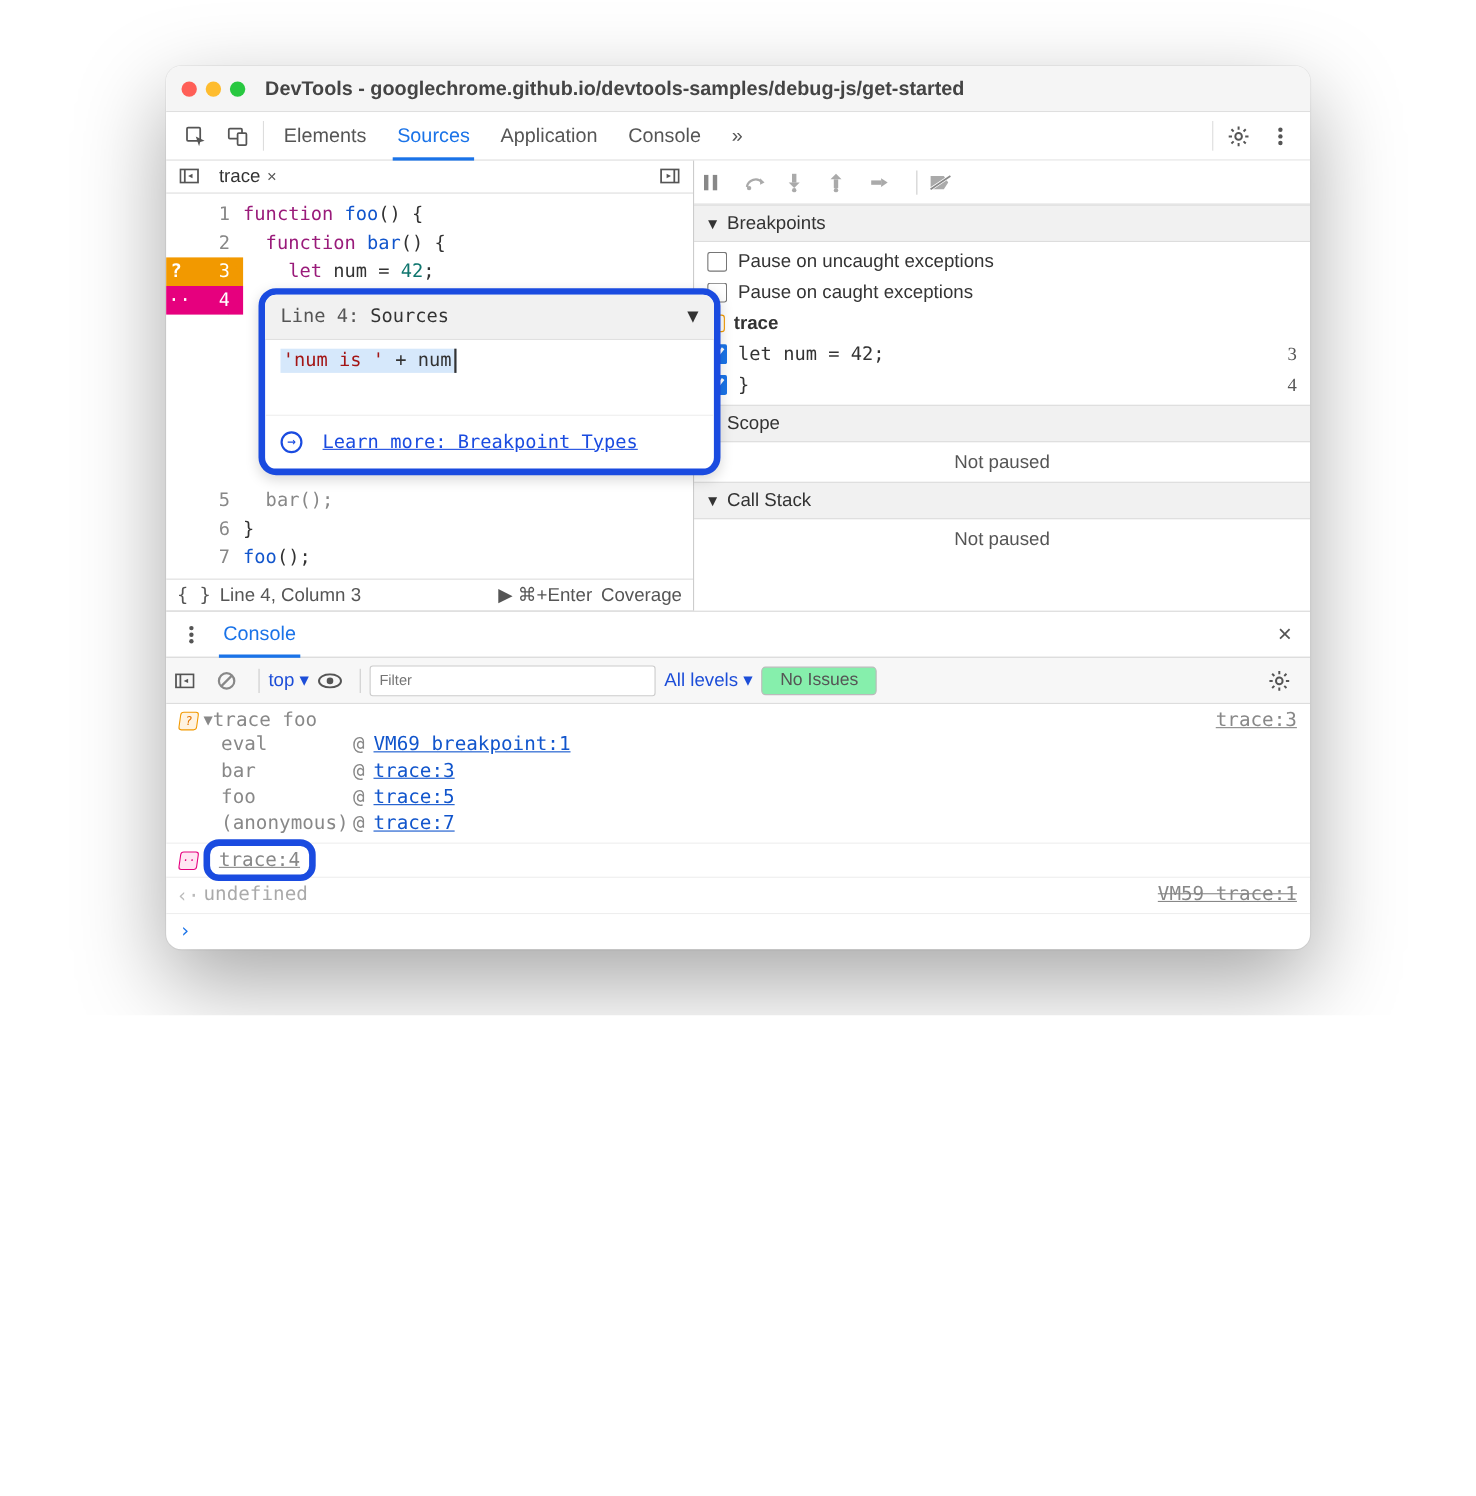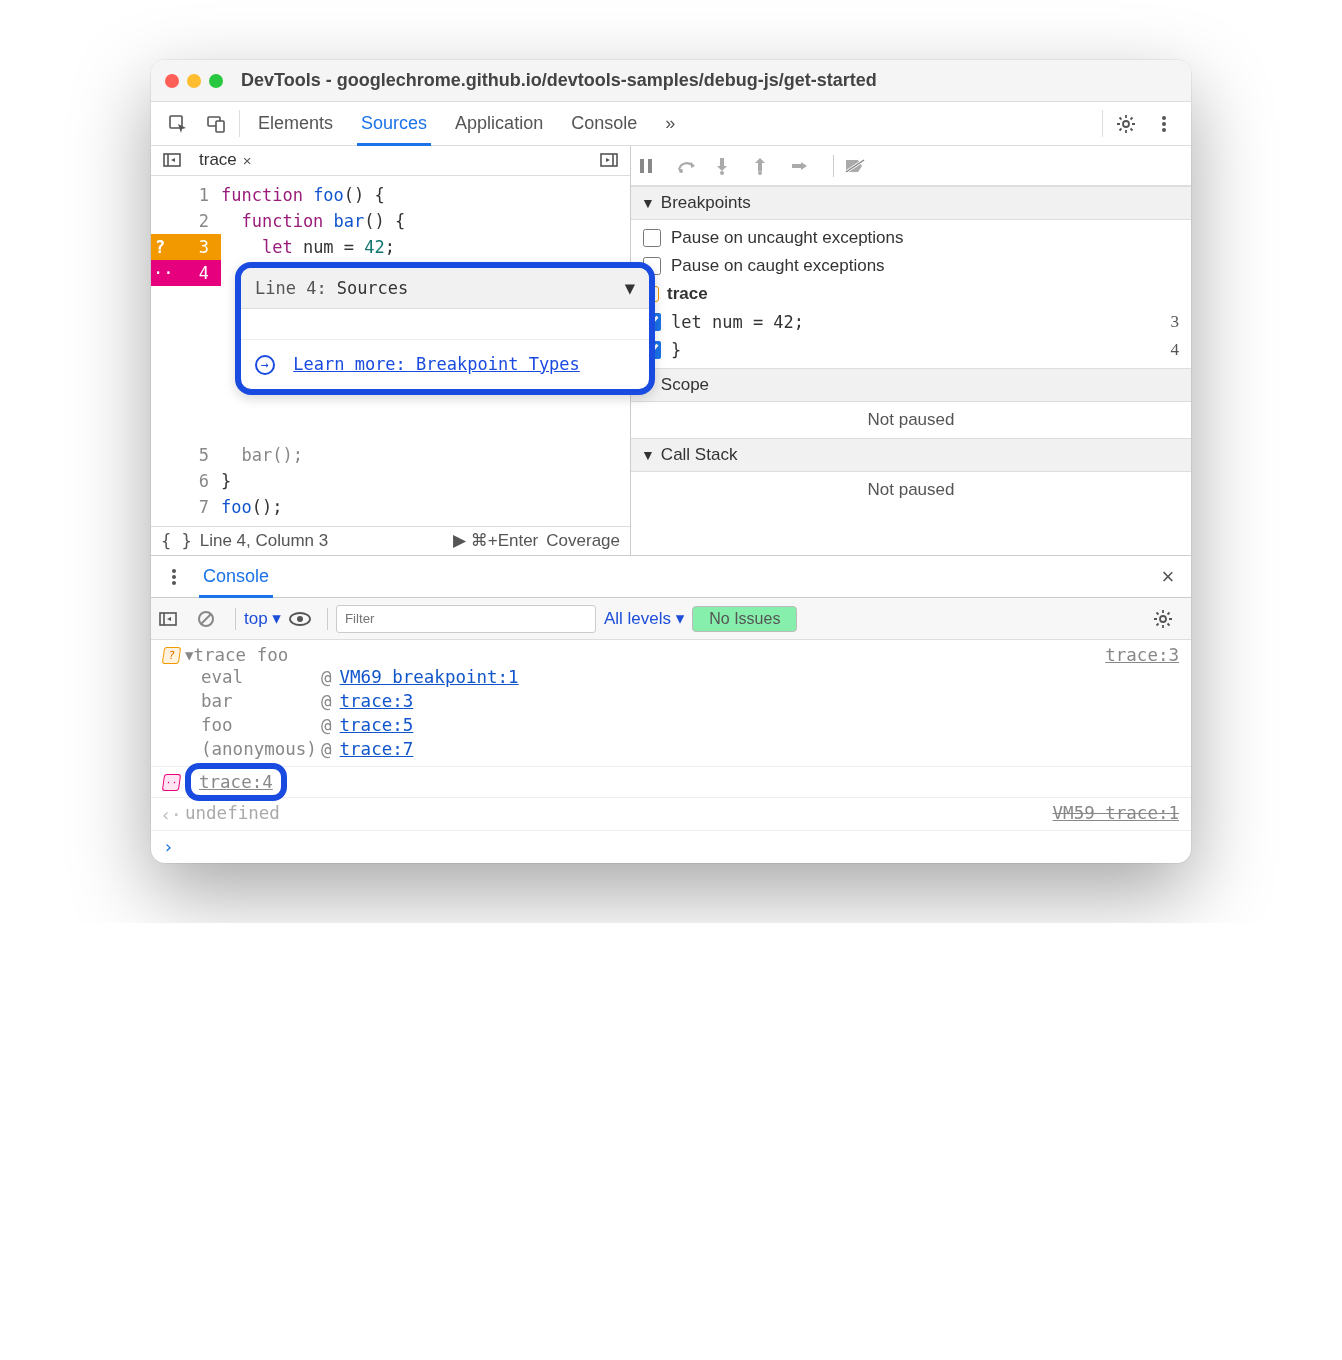--- a/index.html
+++ b/index.html
@@ -198,20 +198,23 @@
           <div class="cl"><span>}</span></div>
           <div class="cl"><span class="name">foo</span><span>();</span></div>
         </div>
 
         <div class="popup">
           <div class="popup-head">
             <span class="lbl">Line 4:</span>
             <span class="sel"><span>Sources</span></span>
             <span>▼</span>
           </div>
+          <div class="popup-body">
+            <span class="expr"><span class="c-str">'num is '</span><span class="c-op"> + </span><span class="c-id">num</span></span>
+          </div>
           <div style="height:30px"></div>
           <div class="popup-foot">
             <span class="ic">→</span>
             <a href="#">Learn more: Breakpoint Types</a>
           </div>
         </div>
       </div>
 
       <div class="footer-bar">
         <span class="pretty">{ }</span>

